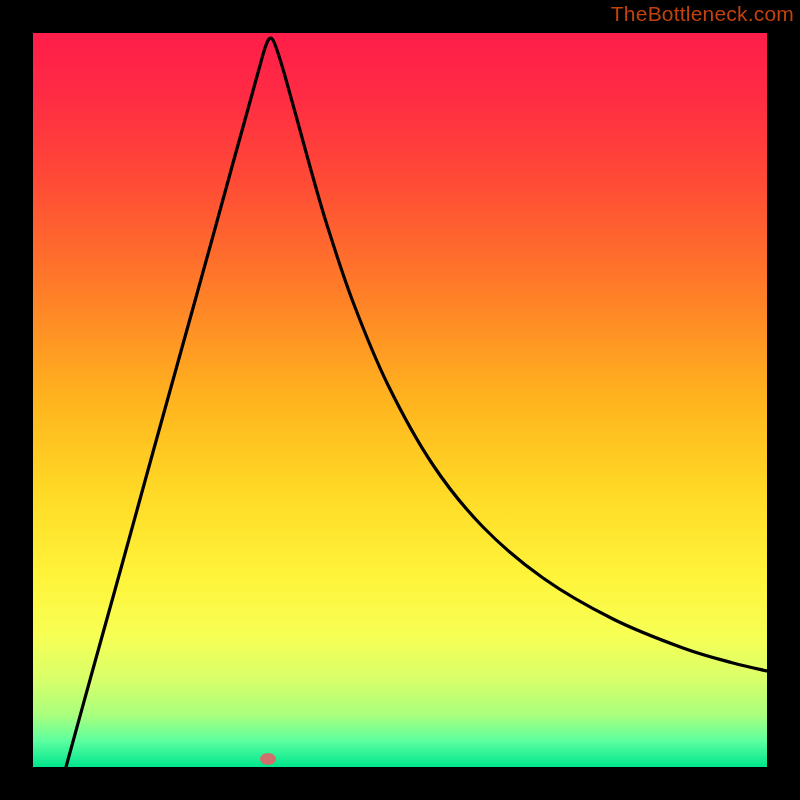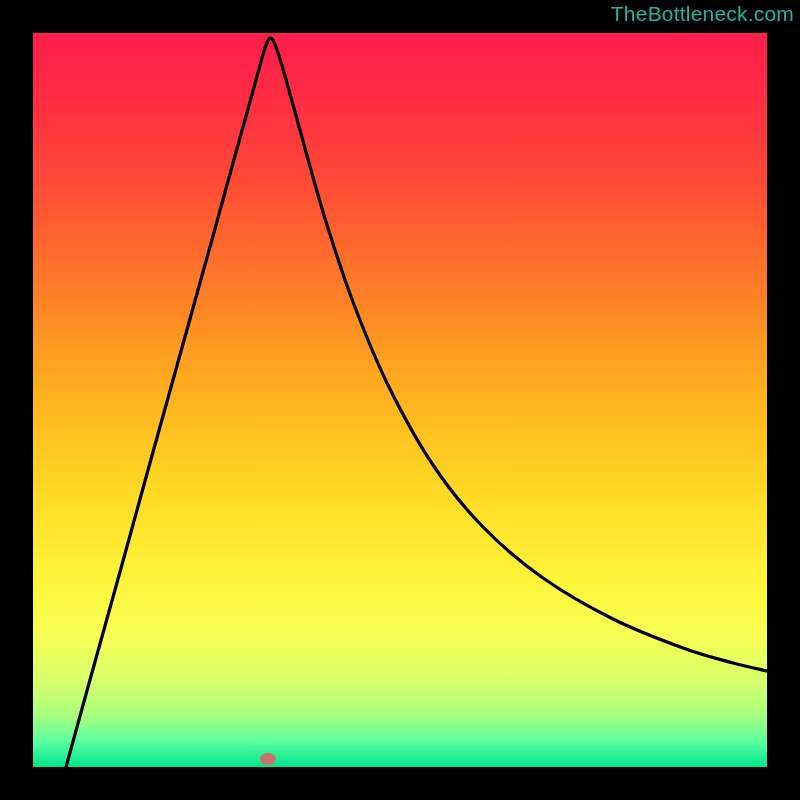--- a/index.html
+++ b/index.html
@@ -14,21 +14,21 @@
   .frame {
     position: relative;
     width: 800px;
     height: 800px;
     background: #000;
   }
   .watermark {
     position: absolute;
     top: 2px;
     right: 6px;
-    color: #14b8a6;
+    color: #c2410c;
     font-size: 21px;
     font-weight: 500;
     letter-spacing: 0.2px;
     z-index: 5;
   }
   .plot {
     position: absolute;
     left: 33px;
     top: 33px;
     width: 734px;

